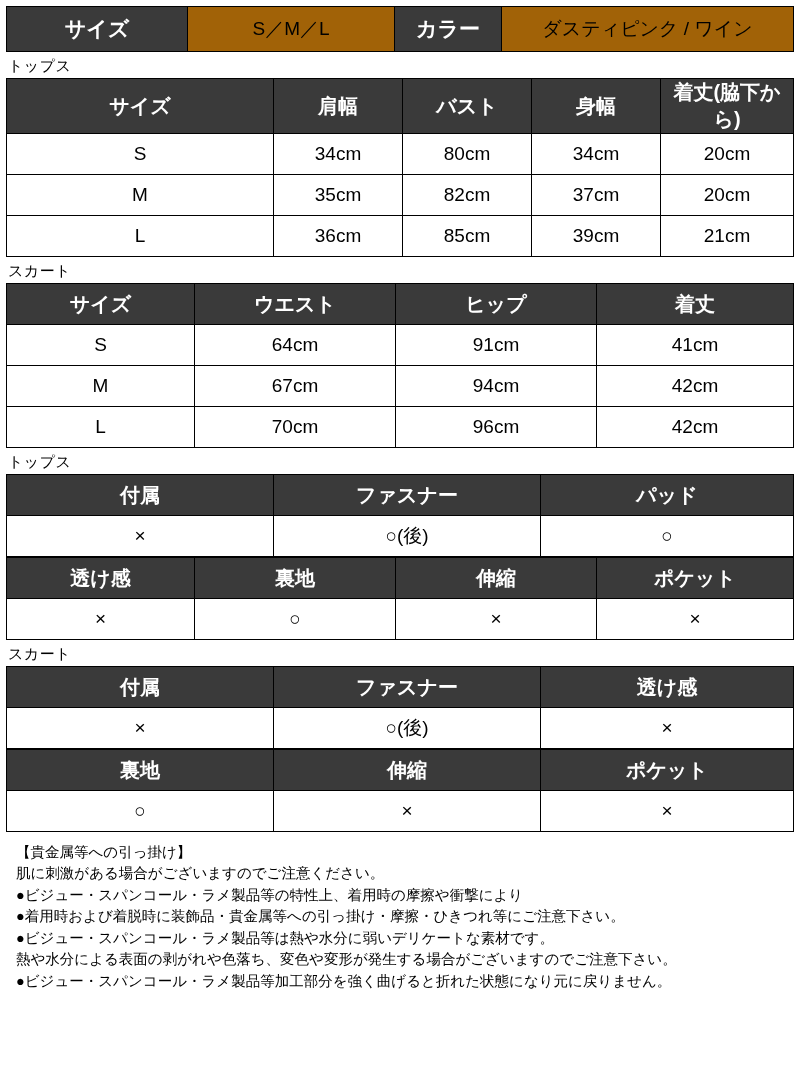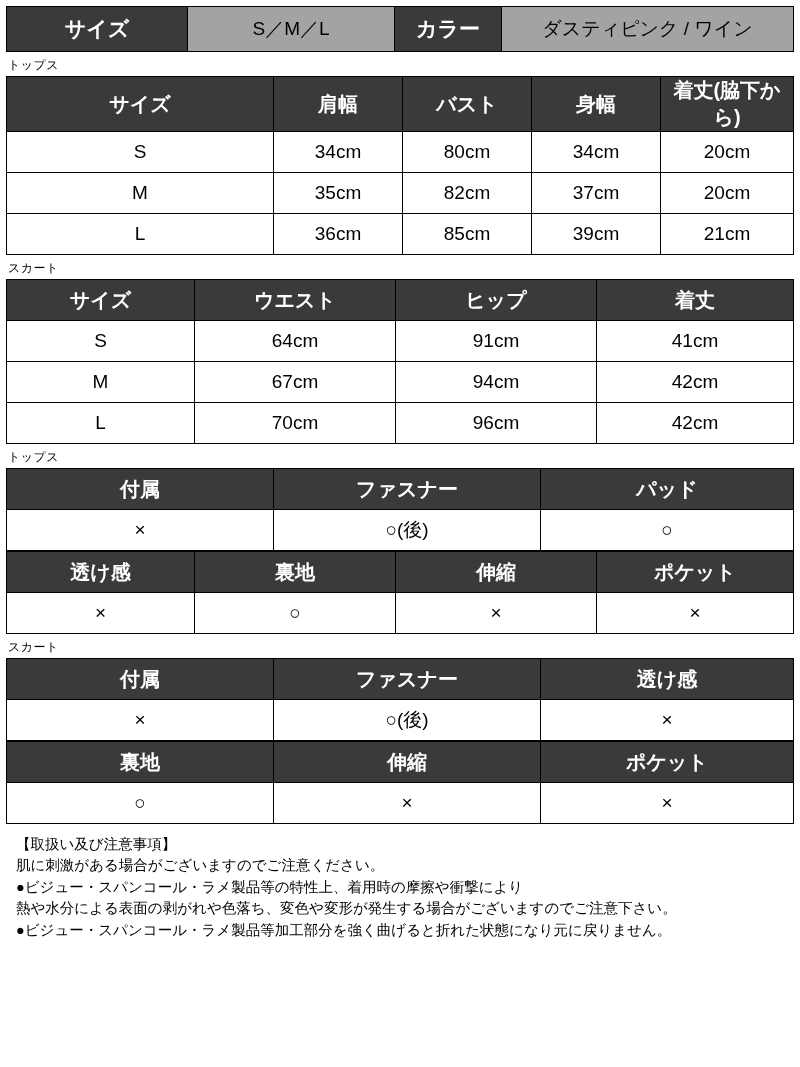--- a/index.html
+++ b/index.html
@@ -35,25 +35,25 @@
     font-size: 19px;
     color: #000000;
   }
   .hdr {
     background: #3a3a3a;
     color: #ffffff;
     font-weight: bold;
     font-size: 20px;
   }
   .light {
-    background: #a3a3a3;
+    background: #a16207;
     color: #000000;
   }
   .section-label {
-    font-size: 12px;
+    font-size: 15px;
     margin: 5px 0 2px 8px;
     color: #000000;
     letter-spacing: 0.5px;
   }
   .spec-table td {
     height: 44px;
   }
   .spec-table .hdr {
     font-size: 21px;
   }
@@ -209,21 +209,23 @@
     </tr>
     <tr>
       <td class="sym">○</td>
       <td class="sym">×</td>
       <td class="sym">×</td>
     </tr>
   </tbody>
     </table>
 
   <div class="notes">
-    <div class="title">【取扱い及び注意事項】</div>
+    <div class="title">【貴金属等への引っ掛け】</div>
     <div>肌に刺激がある場合がございますのでご注意ください。</div>
     <div>●ビジュー・スパンコール・ラメ製品等の特性上、着用時の摩擦や衝撃により</div>
+    <div>●着用時および着脱時に装飾品・貴金属等への引っ掛け・摩擦・ひきつれ等にご注意下さい。</div>
+    <div>●ビジュー・スパンコール・ラメ製品等は熱や水分に弱いデリケートな素材です。</div>
     <div>熱や水分による表面の剥がれや色落ち、変色や変形が発生する場合がございますのでご注意下さい。</div>
     <div>●ビジュー・スパンコール・ラメ製品等加工部分を強く曲げると折れた状態になり元に戻りません。</div>
 
   </div>
 
 </div>
 
 </body></html>

